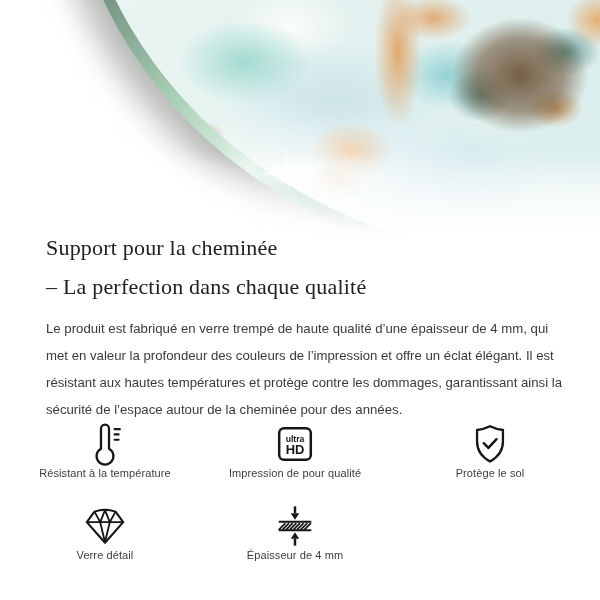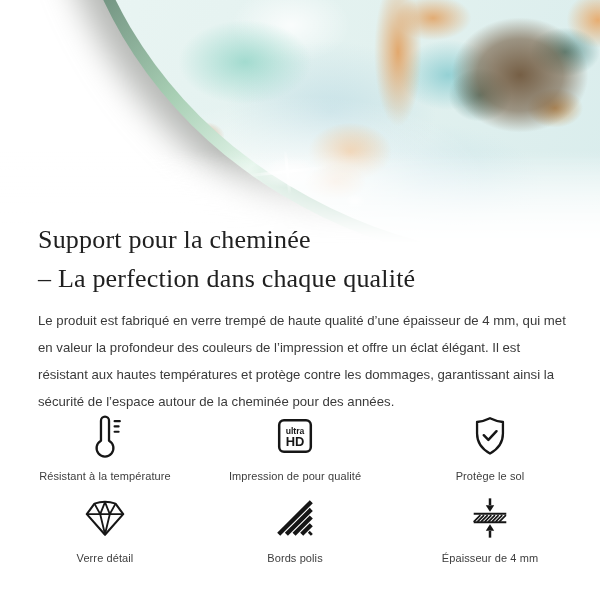--- a/index.html
+++ b/index.html
@@ -54,31 +54,31 @@
   .sparkle::after{content:"";position:absolute;left:38px;top:0;width:3px;height:44px;
     background:linear-gradient(180deg,rgba(255,255,255,0),#fff 45%,#fff 55%,rgba(255,255,255,0));}
   .glint{position:absolute;left:342px;top:192px;width:26px;height:18px;
     background:radial-gradient(closest-side,rgba(255,255,255,0.85),rgba(255,255,255,0) 75%);}
   .hero-fade{position:absolute;left:0;top:150px;width:600px;height:118px;
     background:linear-gradient(180deg,rgba(255,255,255,0) 0%,#ffffff 80%);}
 
   
   .content{position:relative;z-index:3;padding:220px 34px 0 38px;}
   .title{
-    margin:0;font-family:"Liberation Serif","DejaVu Serif",serif;font-weight:400;
-    font-size:26px;line-height:39px;color:#202020;letter-spacing:0.2px;
+    margin:8px;font-family:"Liberation Serif","DejaVu Serif",serif;font-weight:400;
+    font-size:22px;line-height:39px;color:#202020;letter-spacing:0.2px;
   }
-  .desc{margin:9px 0 0 0;font-size:13.2px;line-height:27px;color:#3a3a3a;max-width:531px;}
+  .desc{margin:9px 0 0 8px;font-size:13.2px;line-height:27px;color:#3a3a3a;max-width:531px;}
 
   
   .features{
     position:relative;z-index:3;margin-top:-2px;padding-left:15px;
     display:grid;grid-template-columns:180px 200px 190px;row-gap:10px;
   }
-  .feature{display:flex;flex-direction:column;align-items:center;gap:11px;height:72px;}
+  .feature{display:flex;flex-direction:column;align-items:center;height:72px;}
   .icon{width:46px;height:46px;display:flex;align-items:center;justify-content:center;}
   .icon svg{width:46px;height:46px;display:block;}
   .flabel{font-size:11px;color:#3d3d3d;letter-spacing:0.1px;white-space:nowrap;}
 </style>
 </head>
 <body>
 
 <div class="canvas">
 
   <div class="hero">
@@ -131,28 +131,20 @@
     <div class="feature">
       <span class="icon">
         <svg viewBox="0 0 48 48" fill="none">
           <path d="M13 9 Q24 5 35 9 L43 20 L24 41.5 L5 20 Z" stroke="#161616" stroke-width="2.2" stroke-linejoin="round"></path>
           <path d="M5.5 20 H42.5 M13 9 L19 20 L24 7.5 L29 20 L35 9 M19 20 L24 41 M29 20 L24 41" stroke="#161616" stroke-width="1.9" stroke-linejoin="round"></path>
         </svg>
       </span>
       <span class="flabel">Verre détail</span>
     </div>
 
-    <div class="feature">
-      <span class="icon">
-        <svg viewBox="0 0 48 48" fill="none">
-          <path d="M7 41 L41 7 M15 41 L41 15 M23 41 L41 23 M31 41 L41 31 M39 41 L41 39" stroke="#161616" stroke-width="4.5"></path>
-        </svg>
-      </span>
-      <span class="flabel">Bords polis</span>
-    </div>
 
     <div class="feature">
       <span class="icon">
         <svg viewBox="0 0 48 48" fill="none">
           <path d="M7 19.5 H41 M7 28.5 H41" stroke="#161616" stroke-width="2"></path>
           <path d="M7 28 L14 21 M10.8 28 L17.8 21 M14.6 28 L21.6 21 M18.4 28 L25.4 21 M22.2 28 L29.2 21 M26 28 L33 21 M29.8 28 L36.8 21 M33.6 28 L40.6 21" stroke="#161616" stroke-width="1.8"></path>
           <path d="M24 3.5 V10.5" stroke="#161616" stroke-width="2.6"></path>
           <path d="M24 17.5 L19.6 10.8 H28.4 Z" fill="#161616"></path>
           <path d="M24 44.5 V37.5" stroke="#161616" stroke-width="2.6"></path>
           <path d="M24 30.5 L19.6 37.2 H28.4 Z" fill="#161616"></path>

